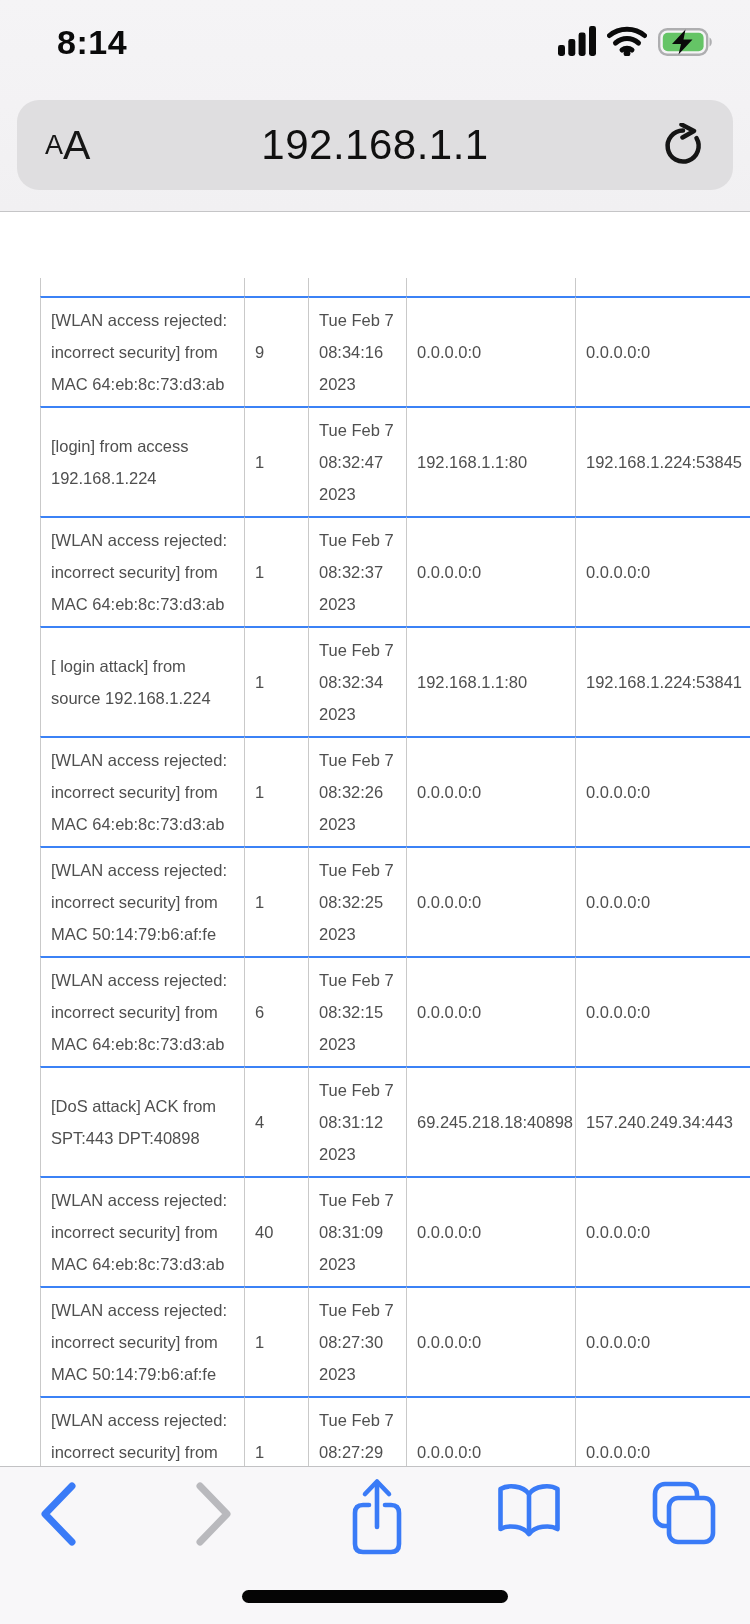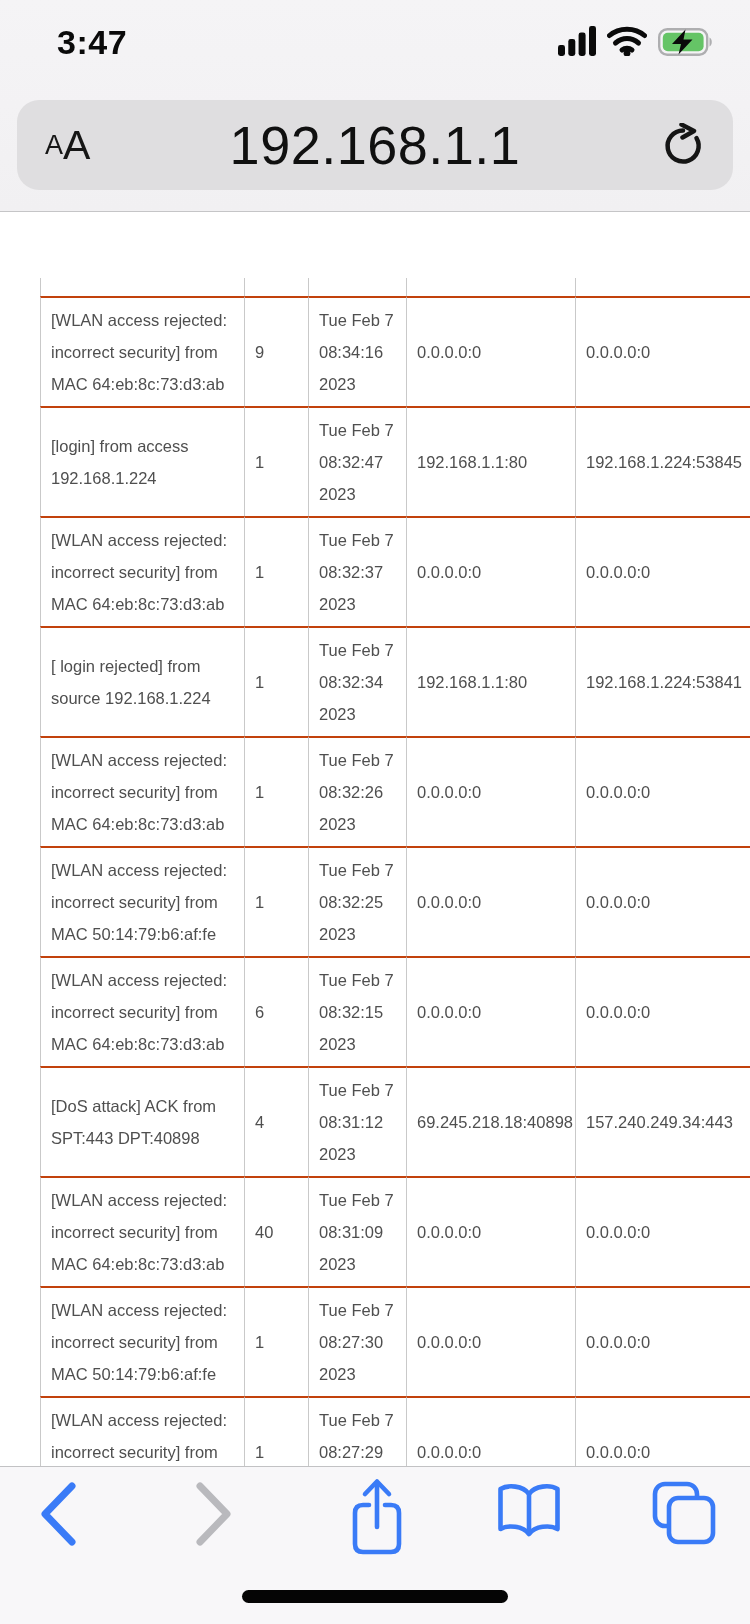--- a/index.html
+++ b/index.html
@@ -31,42 +31,42 @@
   }
   .reader-button {
     position:absolute; left:28px; top:0; height:90px;
     display:flex; align-items:center; color:#161616;
   }
   .reader-small { font-size:27px; line-height:1; }
   .reader-large { font-size:41px; line-height:1; }
   .url-text {
     position:absolute; left:0; right:0; top:0; height:90px;
     display:flex; align-items:center; justify-content:center;
-    font-size:54px; color:#101010; letter-spacing:.5px;
+    font-size:42px; color:#101010; letter-spacing:.5px;
   }
   .reload-button { position:absolute; right:28px; top:23px; width:44px; height:44px; }
 
   
   .content {
     position:absolute; top:212px; left:0; width:750px; height:1254px;
     background:#ffffff; overflow:hidden;
   }
   table.log {
     position:absolute; left:40px; top:66px; width:760px;
     border-collapse:separate; border-spacing:0; table-layout:fixed;
     color:#4f4f4f; font-size:16.5px;
   }
   table.log td {
     border-left:1px solid #c9c9c9;
     vertical-align:middle; line-height:32px;
     padding:6px 10px; box-sizing:border-box;
     overflow:hidden;
   }
   tr.partial td { height:18px; padding:0; }
-  tr.data td { border-top:2px solid #c2410c; height:99px; }
+  tr.data td { border-top:2px solid #3b82f6; height:99px; }
   td.col-desc { padding-left:12px; white-space:pre-line; }
   td.col-count { padding-left:10px; }
   td.col-date { padding-left:11px; white-space:pre-line; }
   td.col-src { padding-left:12px; }
   td.col-dst { padding-left:13px; }
 
   
   .toolbar {
     position:absolute; top:1466px; left:0; width:750px; height:158px;
     background:#f8f7f9; border-top:1px solid #c2c2c4; box-sizing:border-box;
@@ -76,21 +76,21 @@
     position:absolute; left:242px; top:1590px; width:266px; height:13px;
     border-radius:7px; background:#050505;
   }
 </style>
 </head>
 <body>
 
 <div class="phone">
 
   <div class="top-chrome">
-    <div class="status-time">3:47</div>
+    <div class="status-time">8:14</div>
 
     <div class="status-icons">
       <svg width="38" height="30" viewBox="0 0 38 30">
         <rect x="0" y="19" width="7" height="11" rx="2.4" fill="#0a0a0a"></rect>
         <rect x="10.3" y="13" width="7" height="17" rx="2.4" fill="#0a0a0a"></rect>
         <rect x="20.6" y="6.5" width="7" height="23.5" rx="2.4" fill="#0a0a0a"></rect>
         <rect x="31" y="0" width="7" height="30" rx="2.4" fill="#0a0a0a"></rect>
       </svg>
       <svg width="40" height="30" viewBox="0 0 40 30">
         <path d="M2.5 9.5 C12 1 28 1 37.5 9.5" fill="none" stroke="#0a0a0a" stroke-width="5" stroke-linecap="round"></path>
@@ -162,21 +162,21 @@
 incorrect security] from
 MAC 64:eb:8c:73:d3:ab</td>
             <td class="col-count">1</td>
             <td class="col-date">Tue Feb 7
 08:32:37
 2023</td>
             <td class="col-src">0.0.0.0:0</td>
             <td class="col-dst">0.0.0.0:0</td>
           </tr>
           <tr class="data">
-            <td class="col-desc">[ login rejected] from
+            <td class="col-desc">[ login attack] from
 source 192.168.1.224</td>
             <td class="col-count">1</td>
             <td class="col-date">Tue Feb 7
 08:32:34
 2023</td>
             <td class="col-src">192.168.1.1:80</td>
             <td class="col-dst">192.168.1.224:53841</td>
           </tr>
           <tr class="data">
             <td class="col-desc">[WLAN access rejected:

